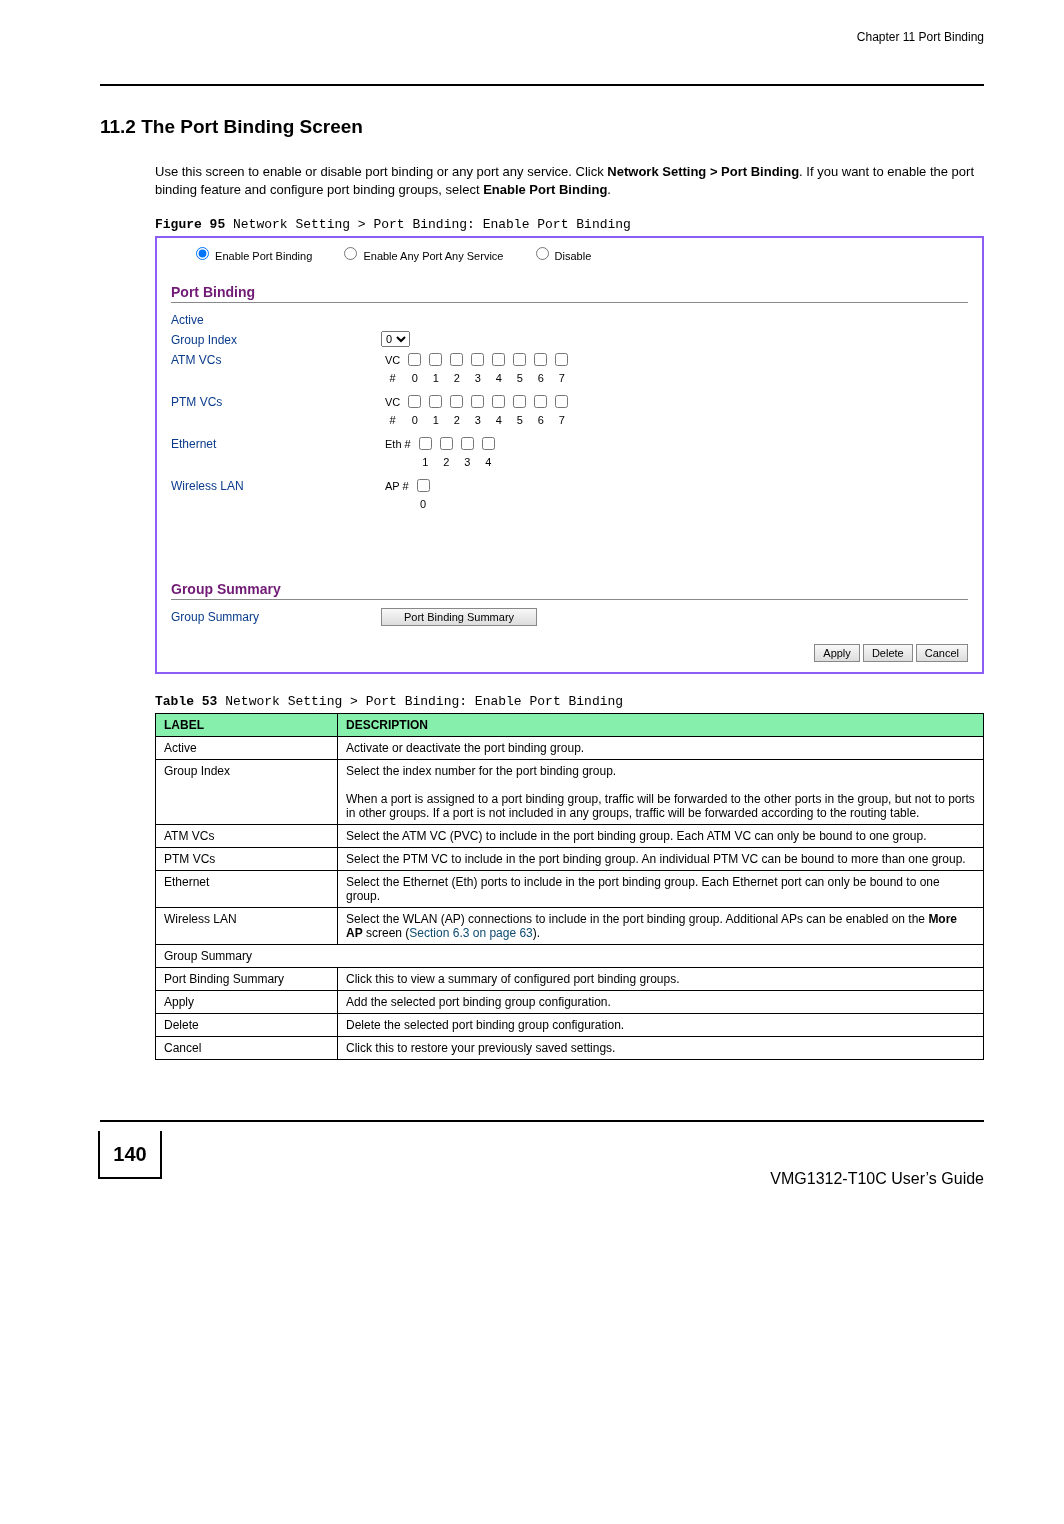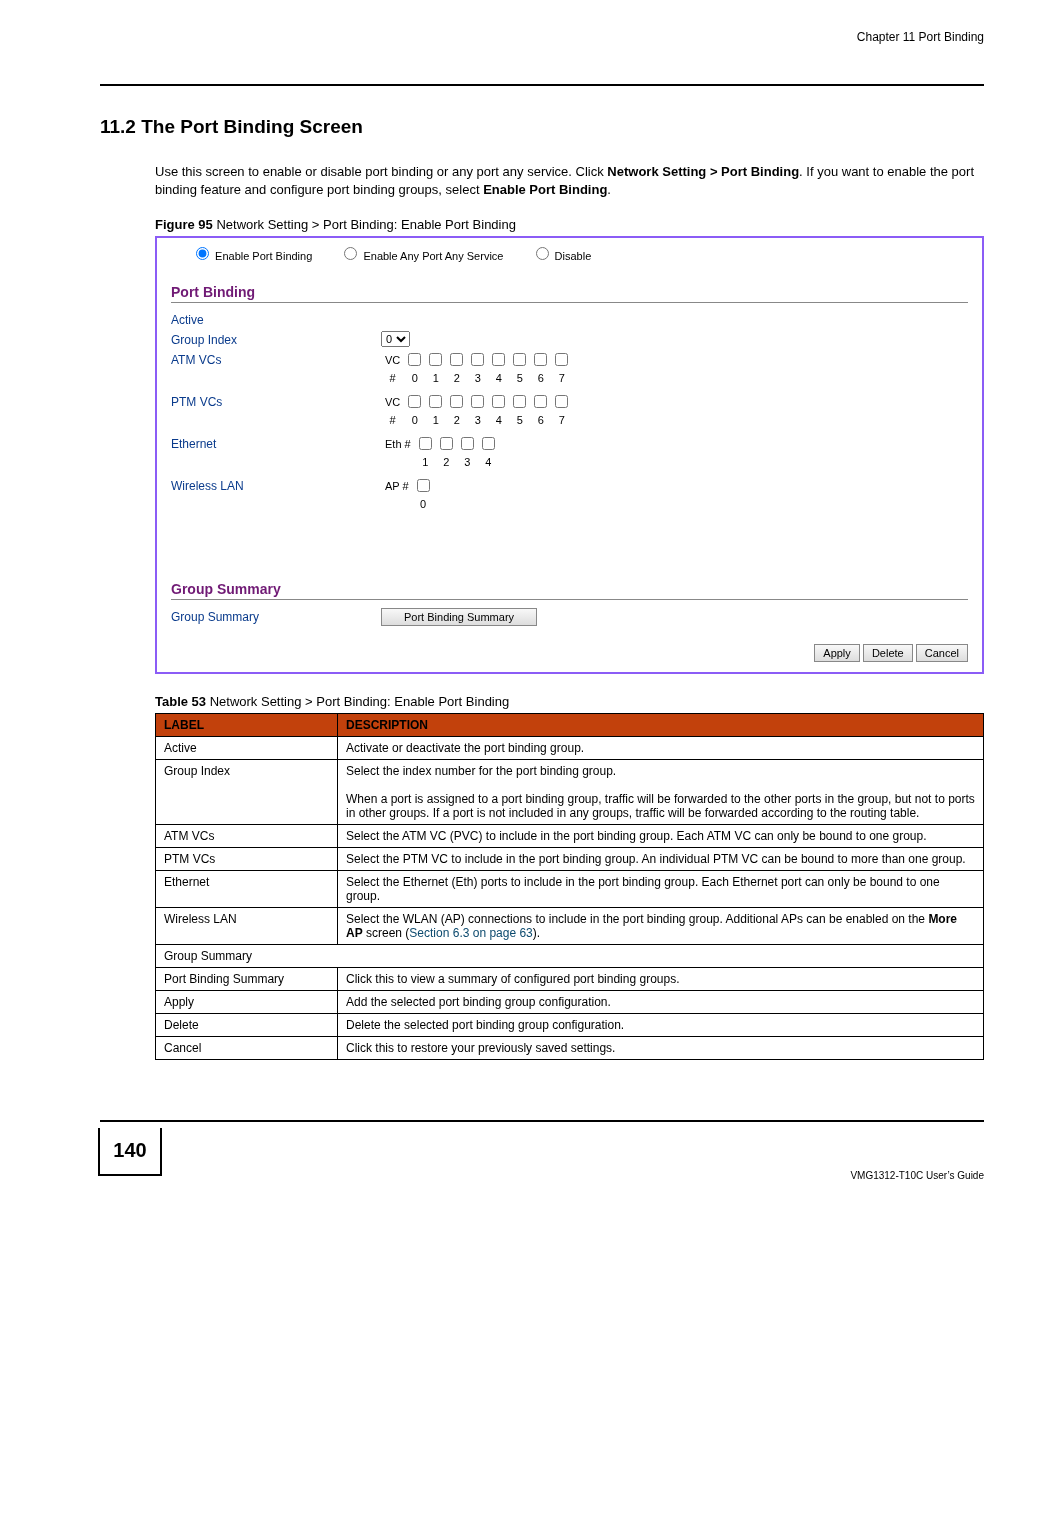--- a/index.html
+++ b/index.html
@@ -29,20 +29,21 @@
     margin: 30px 0 25px 0;
   }
   .body-text {
     font-size: 13px;
     line-height: 1.4;
     margin: 0 0 18px 55px;
   }
   .figure-caption, .table-caption {
     font-size: 13px;
     margin: 0 0 4px 55px;
+    font-family: Liberation Mono, monospace;
   }
   .figure-box {
     border: 2px solid #8b5cf6;
     margin: 0 0 20px 55px;
     padding: 2px 14px 10px 14px;
     box-sizing: border-box;
     font-family: Arial, sans-serif;
     font-size: 11px;
     color: #000;
   }
@@ -98,21 +99,21 @@
     width: calc(100% - 55px);
     font-size: 12px;
   }
   table.desc-table th, table.desc-table td {
     border: 1px solid #000;
     padding: 4px 8px;
     vertical-align: top;
     text-align: left;
   }
   table.desc-table th {
-    background: #c2410c;
+    background: #86efac;
     font-weight: bold;
   }
   .single-cell { }
   a.xref { color: #0c4a6e; text-decoration: none; }
 
   .footer {
     display:flex;
     align-items:center;
     margin-top: 60px;
     border-top: 2px solid #000;
@@ -125,21 +126,21 @@
     border-top: none;
     display:flex;
     align-items:center;
     justify-content:center;
     font-size: 20px;
     font-weight: bold;
     margin-right: auto;
     margin-left: -2px;
   }
   .footer-right {
-    font-size: 10px;
+    font-size: 16px;
     margin-left:auto;
     padding-top:6px;
     margin-top:42px;
   }
   .bold { font-weight: bold; }
 </style>
 </head>
 <body>
 
 <div class="page">

